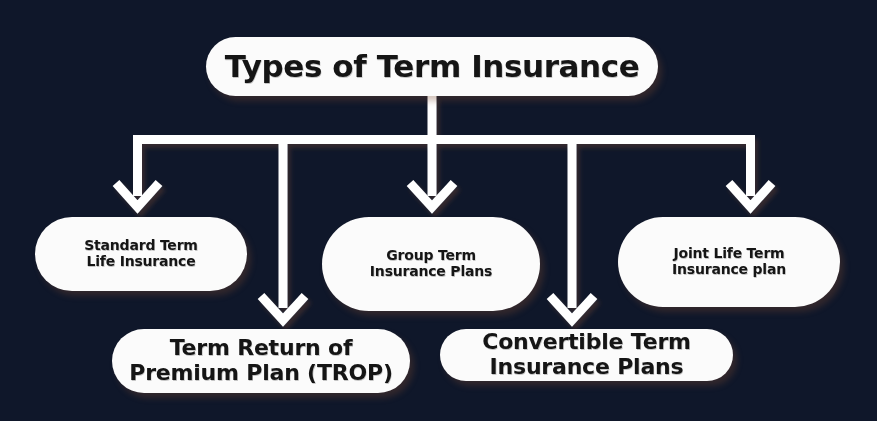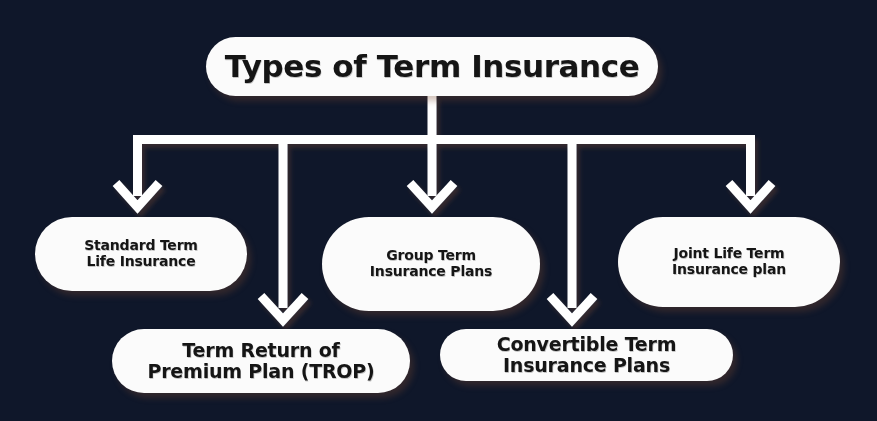--- a/index.html
+++ b/index.html
@@ -84,21 +84,21 @@
   #node-convertible {
     left: 440px;
     top: 329px;
     width: 293px;
     height: 52px;
   }
   .node-row1 .node-label {
     font-size: 14px;
   }
   .node-row2 .node-label {
-    font-size: 19px;
+    font-size: 22px;
   }
 </style>
 </head>
 <body>
 
 <div id="diagram-canvas" style="background: #0f172a;">
 
   <svg id="connector-layer" viewBox="0 0 877 421" width="877" height="421" xmlns="http://www.w3.org/2000/svg">
     <defs>
       <filter id="conn-shadow" x="-30%" y="-30%" width="180%" height="180%">

